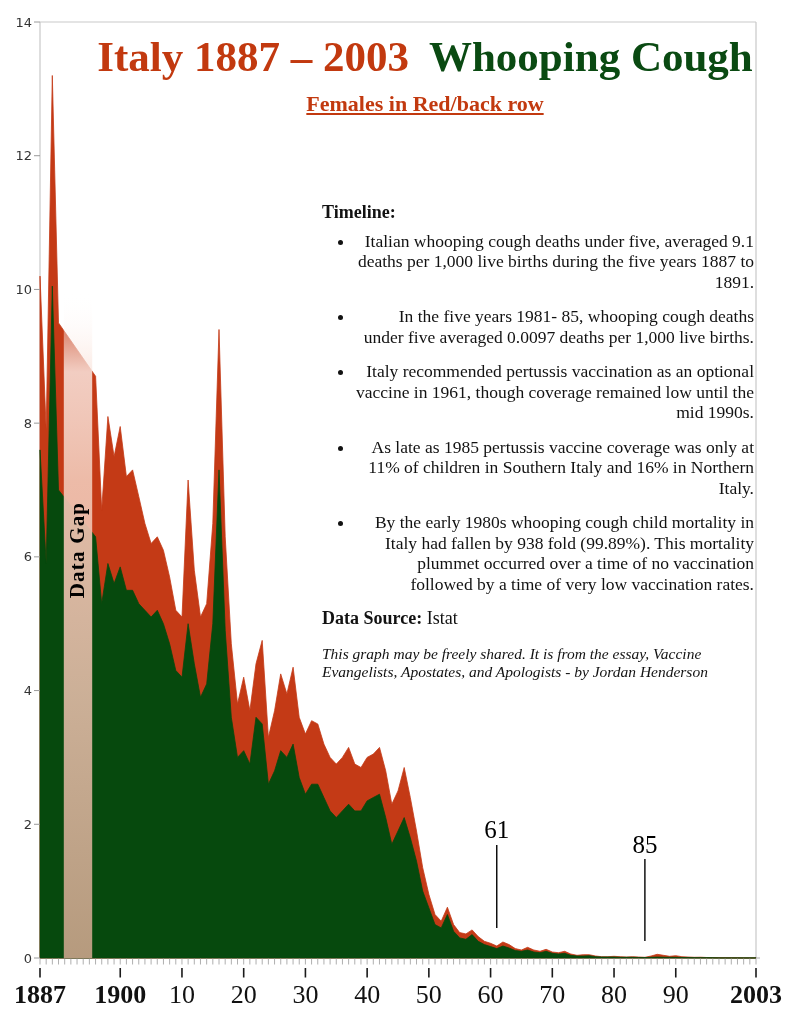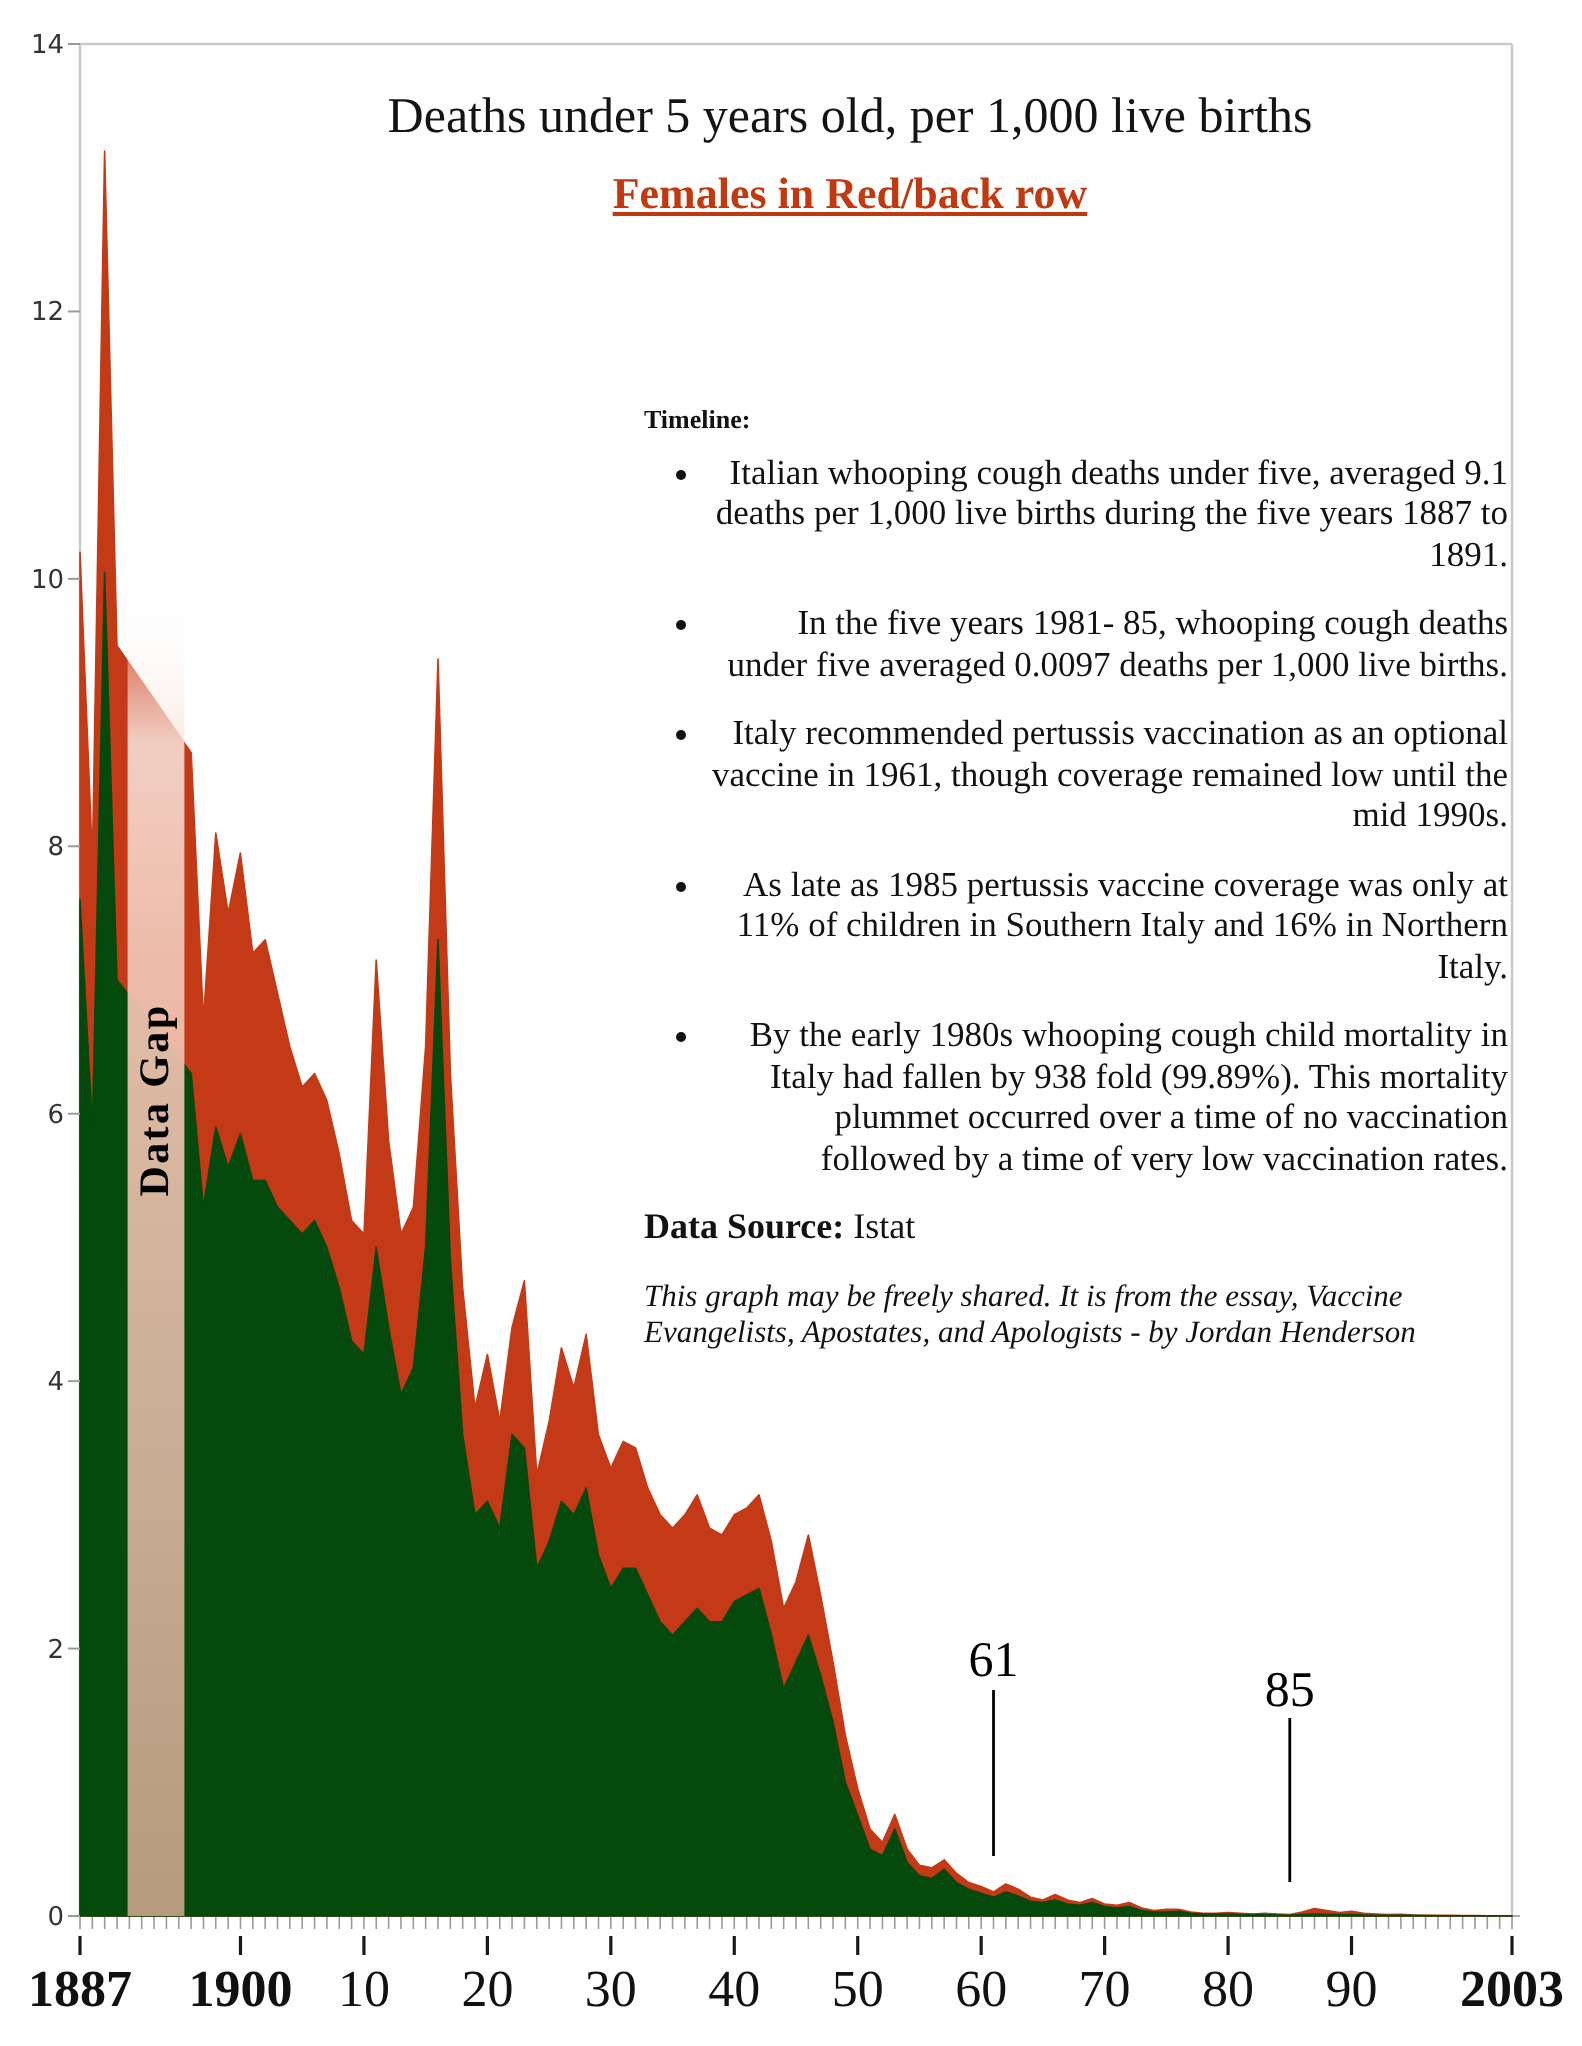--- a/index.html
+++ b/index.html
@@ -6,21 +6,21 @@
   .page{position:relative;width:791px;height:1023px;background:#ffffff;overflow:hidden;
         font-family:"Liberation Serif","DejaVu Serif",serif;}
   svg{position:absolute;left:0;top:0;}
   .chart-header{position:absolute;left:65px;top:33px;width:720px;text-align:center;z-index:3;}
   .main-title{font-size:43px;font-weight:bold;line-height:1.1;white-space:nowrap;margin:0;}
   .title-red{margin-right:20px;}
   .subtitle{font-size:25px;color:#141414;margin-top:12px;}
   .legend-female{font-size:22px;font-weight:bold;margin-top:11px;}
   .legend-male{font-size:22px;font-weight:bold;margin-top:4px;}
   .timeline{position:absolute;left:322px;top:202px;width:432px;color:#121212;z-index:3;}
-  .timeline h3{font-size:13px;font-weight:bold;margin:0 0 8px 0;}
+  .timeline h3{font-size:18px;font-weight:bold;margin:0 0 8px 0;}
   .timeline ul{margin:0;padding-left:33px;text-align:right;}
   .timeline li{font-size:17.5px;line-height:1.17;margin-bottom:14px;}
   .source{font-size:18px;margin:2px 0 0 0;}
   .note{font-size:15.5px;font-style:italic;line-height:1.18;margin:16px 0 0 0;width:405px;}
 </style>
 </head>
 <body>
 
 <div class="page">
 
@@ -213,21 +213,21 @@
         <text x="496.7586206896552" y="838" text-anchor="middle" font-family="&quot;Liberation Serif&quot;,&quot;DejaVu Serif&quot;,serif" font-size="25" fill="#000000">61</text>
         <line x1="496.7586206896552" y1="845" x2="496.7586206896552" y2="928" stroke="#000000" stroke-width="1.4"></line>
       </g>
       <g>
         <text x="644.8965517241379" y="853" text-anchor="middle" font-family="&quot;Liberation Serif&quot;,&quot;DejaVu Serif&quot;,serif" font-size="25" fill="#000000">85</text>
         <line x1="644.8965517241379" y1="859" x2="644.8965517241379" y2="941" stroke="#000000" stroke-width="1.4"></line>
       </g>
     </svg>
 
   <header class="chart-header">
-    <div class="subtitle">Deaths under 5 years old, per 1,000 live births</div>
+    <h1 class="main-title"><span class="title-red" style="color: rgb(194, 57, 15);">Italy 1887 – 2003</span><span style="color: rgb(10, 74, 18);">Whooping Cough</span></h1>
     <div class="legend-female" style="color: rgb(194, 57, 15); text-decoration: underline;">Females in Red/back row</div>
   </header>
 
   <section class="timeline">
     <h3>Timeline:</h3>
     <ul id="timeline-list">
         <li>Italian whooping cough deaths under five, averaged 9.1 deaths per 1,000 live births during the five years 1887 to 1891.</li>
         <li>In the five years 1981- 85, whooping cough deaths under five averaged 0.0097 deaths per 1,000 live births.</li>
         <li>Italy recommended pertussis vaccination as an optional vaccine in 1961, though coverage remained low until the mid 1990s.</li>
         <li>As late as 1985 pertussis vaccine coverage was only at 11% of children in Southern Italy and 16% in Northern Italy.</li>

